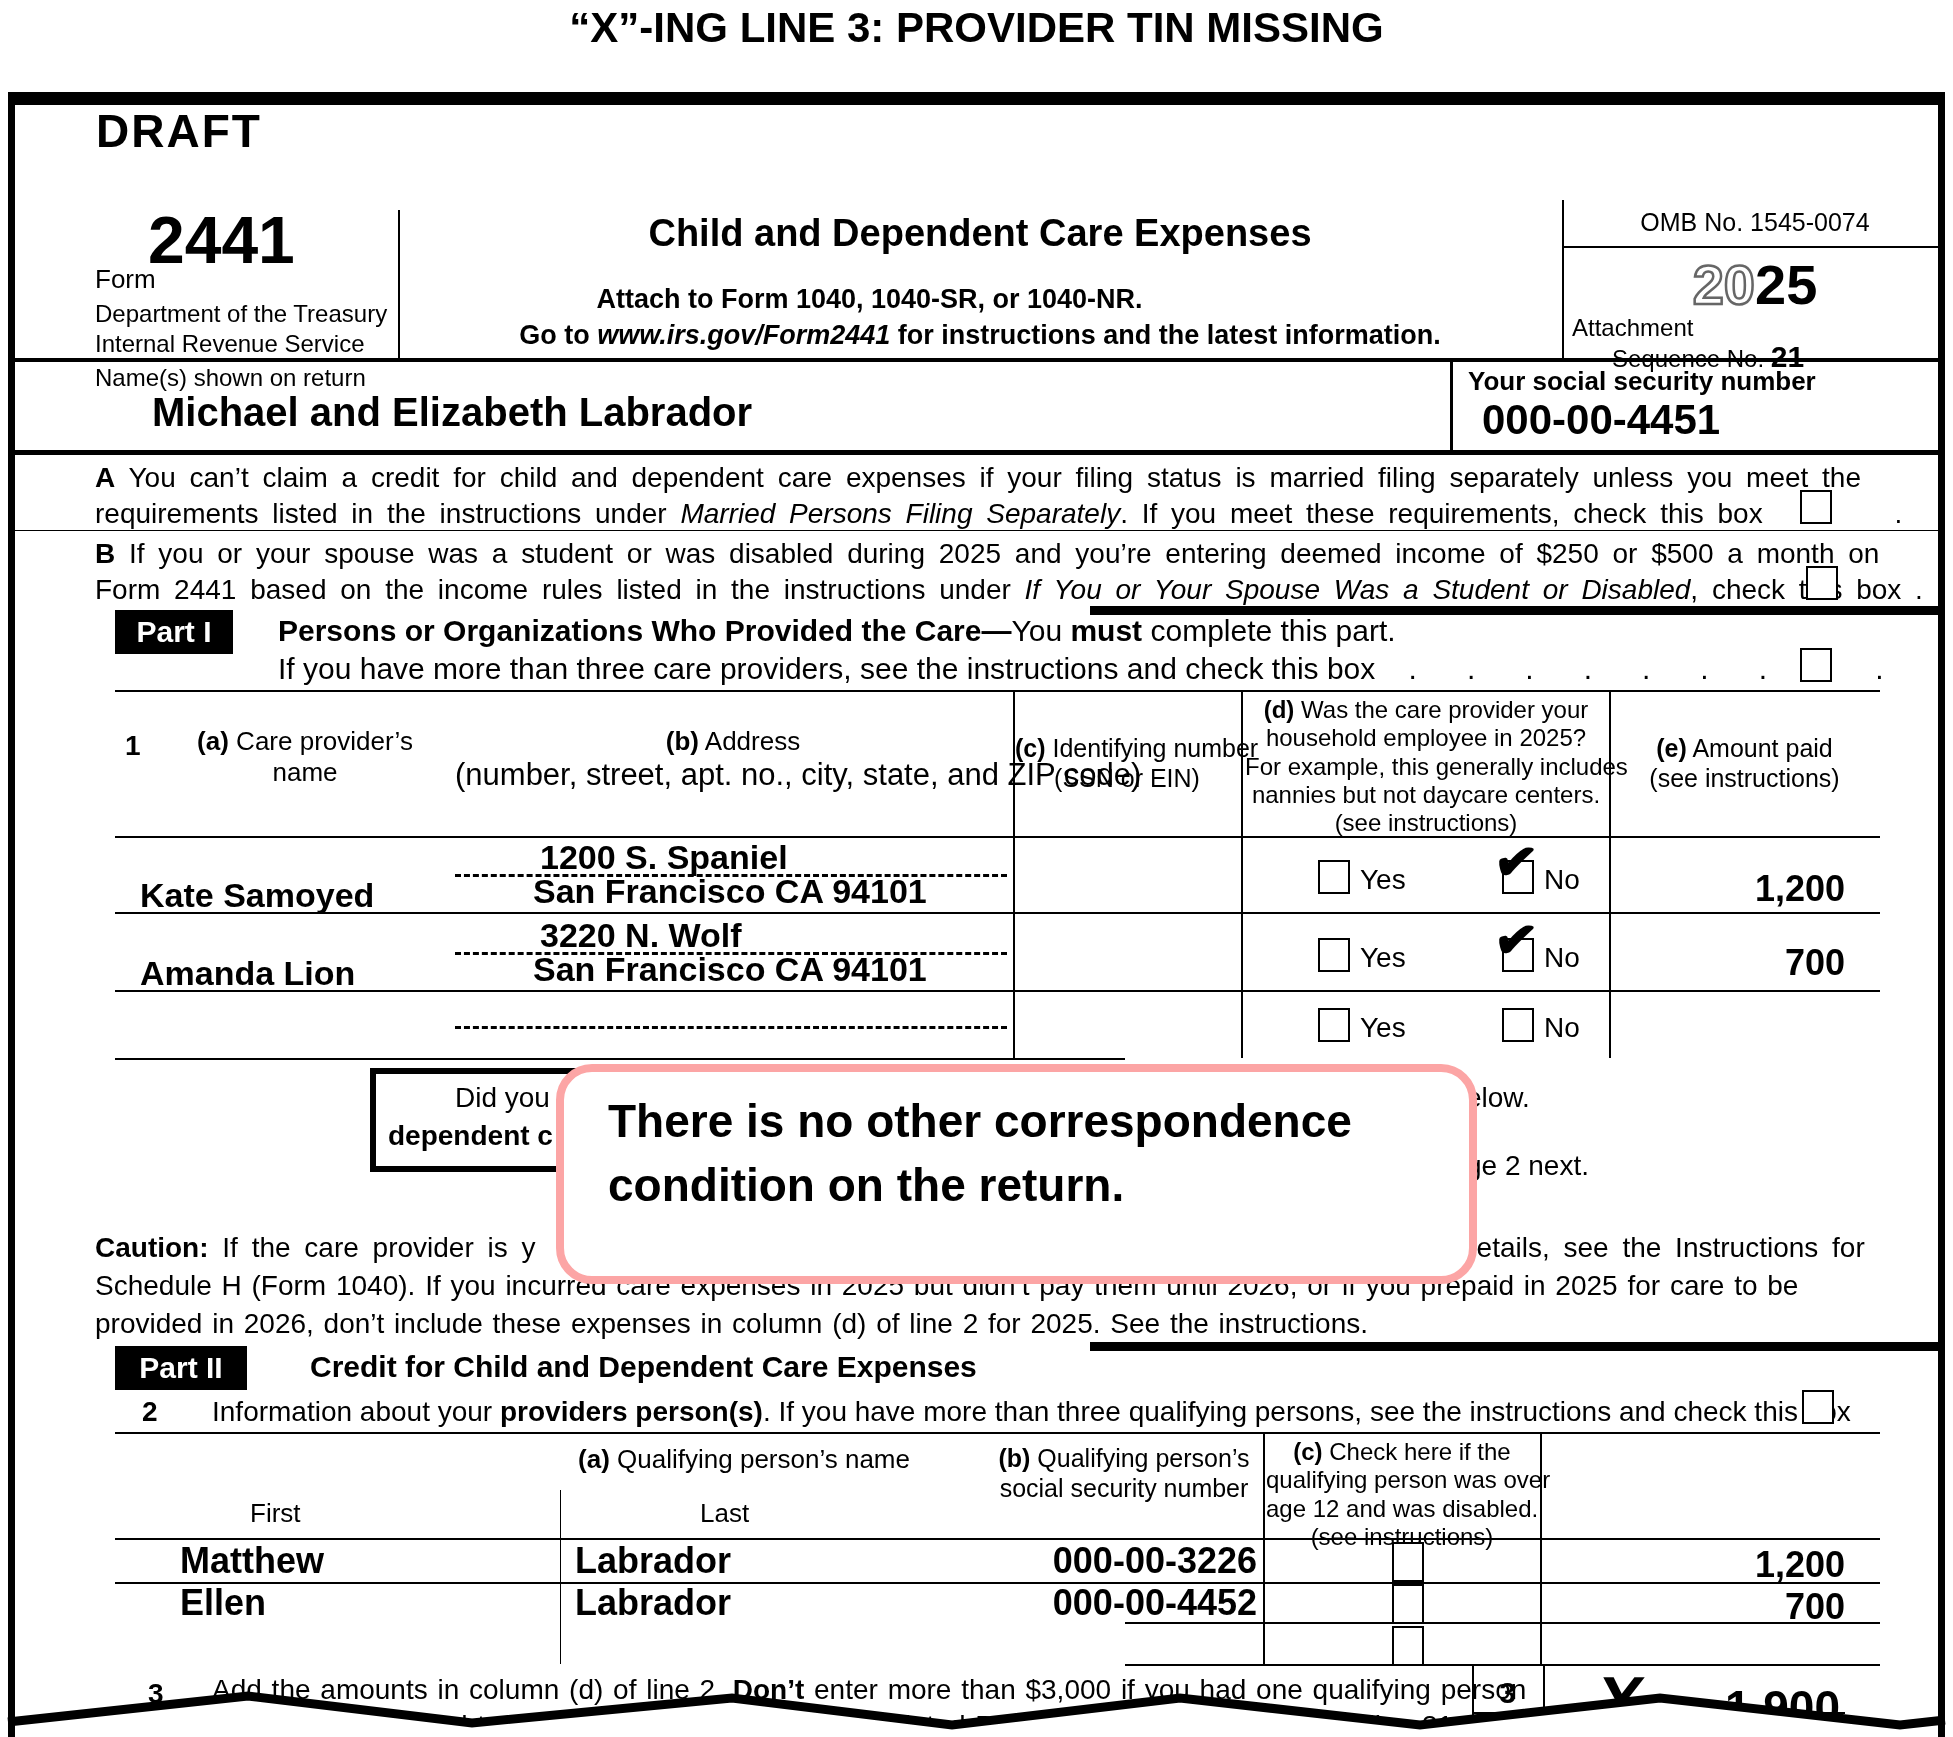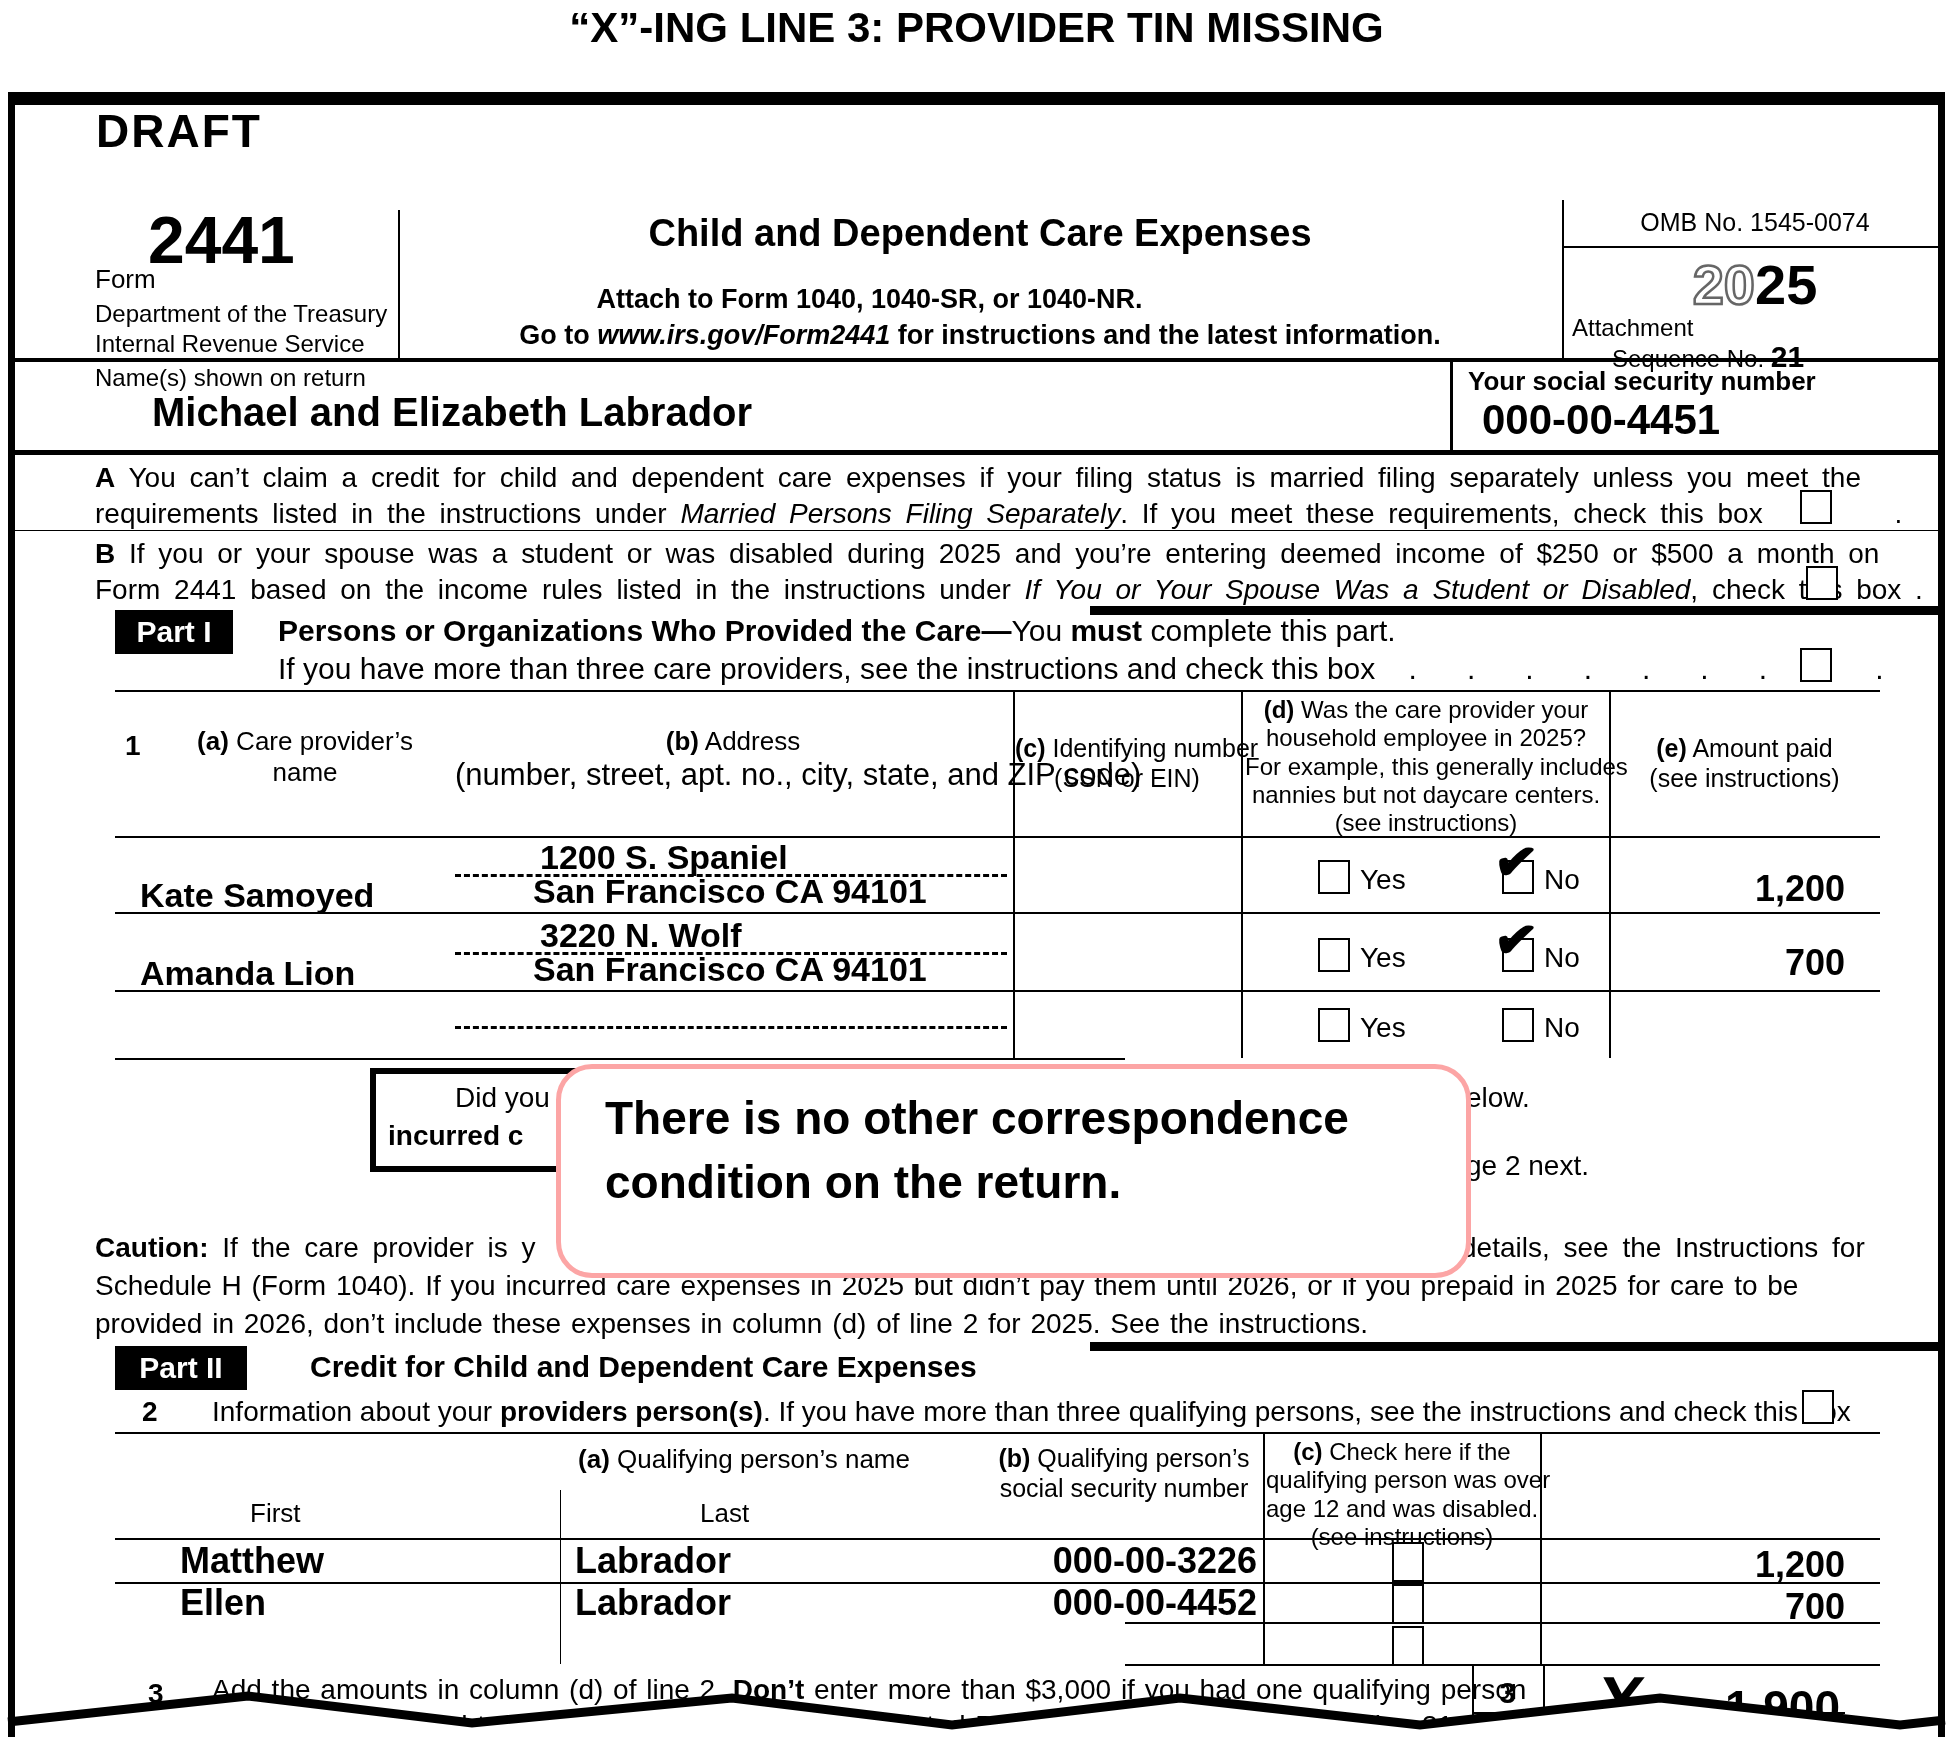--- a/index.html
+++ b/index.html
@@ -16,21 +16,21 @@
   .r{text-align:right;}
   .pre{white-space:pre;}
   .ws{word-spacing:6px;text-align:center;}
   .ws2{word-spacing:2px;}
   .cb{position:absolute;width:28px;height:30px;border:2px solid #000;background:#fff;}
   .cbtall{height:36px;}
   .check{position:absolute;left:-10px;top:-30px;font-size:52px;font-weight:bold;transform:rotate(6deg);}
   .part-label{position:absolute;background:#000;color:#fff;font-weight:bold;font-size:30px;
     text-align:center;line-height:44px;}
   .callout{position:absolute;left:556px;top:1064px;width:905px;height:204px;background:#fff;
-    border:5px solid #fca5a5;border-radius:36px;z-index:10;}
+    border:8px solid #fca5a5;border-radius:36px;z-index:10;}
   .callout-line{position:absolute;left:44px;font-size:46px;font-weight:bold;white-space:nowrap;}
   .ghost{color:#fff;-webkit-text-stroke:2.5px #666;text-shadow:0 0 2px #999;}
   .xmark{position:absolute;font-size:68px;font-weight:bold;transform:skewX(-8deg);line-height:1;}
   .frame{position:absolute;left:8px;top:92px;width:1937px;height:1645px;box-sizing:border-box;
     border-top:13px solid #000;border-left:7px solid #000;border-right:7px solid #000;}
   .hdr-small{font-size:24px;white-space:nowrap;}
   .colhead{font-size:24px;line-height:1.18;white-space:nowrap;}
   svg{display:block;}
 </style>
 </head>
@@ -162,21 +162,21 @@
 
   <div class="dash" style="left:455px;top:1026px;width:552px;"></div>
   <div class="cb" style="left:1318px;top:1008px;"></div>
   <div class="abs t" style="left:1360px;top:1010px;">Yes</div>
   <div class="cb" style="left:1502px;top:1008px;"></div>
   <div class="abs t" style="left:1544px;top:1010px;">No</div>
   <div class="hl" style="left:115px;top:1058px;width:1010px;"></div>
 
   <div class="abs" style="left:370px;top:1068px;width:420px;height:92px;border:6px solid #000;background:#fff;"></div>
   <div class="abs t" style="left:455px;top:1080px;z-index:2;">Did you</div>
-  <div class="abs t b" style="left:388px;top:1118px;z-index:2;">incurred c</div>
+  <div class="abs t b" style="left:388px;top:1118px;z-index:2;">dependent c</div>
   <div class="abs t" style="left:1466px;top:1080px;">elow.</div>
   <div class="abs t" style="left:1466px;top:1148px;">ge 2 next.</div>
 
   <div class="abs t ws" style="left:95px;top:1230px;">
     <span class="b">Caution:</span><span> If  the  care  provider  is  y</span>
   </div>
   <div class="abs t ws" style="left:1461px;top:1230px;">details,  see  the  Instructions  for</div>
   <div class="abs t ws2" style="left:95px;top:1268px;">Schedule H (Form 1040). If you incurred care expenses in 2025 but didn’t pay them until 2026, or if you prepaid in 2025 for care to be</div>
   <div class="abs t ws2" style="left:95px;top:1306px;">provided in 2026, don’t include these expenses in column (d) of line 2 for 2025. See the instructions.</div>
 

